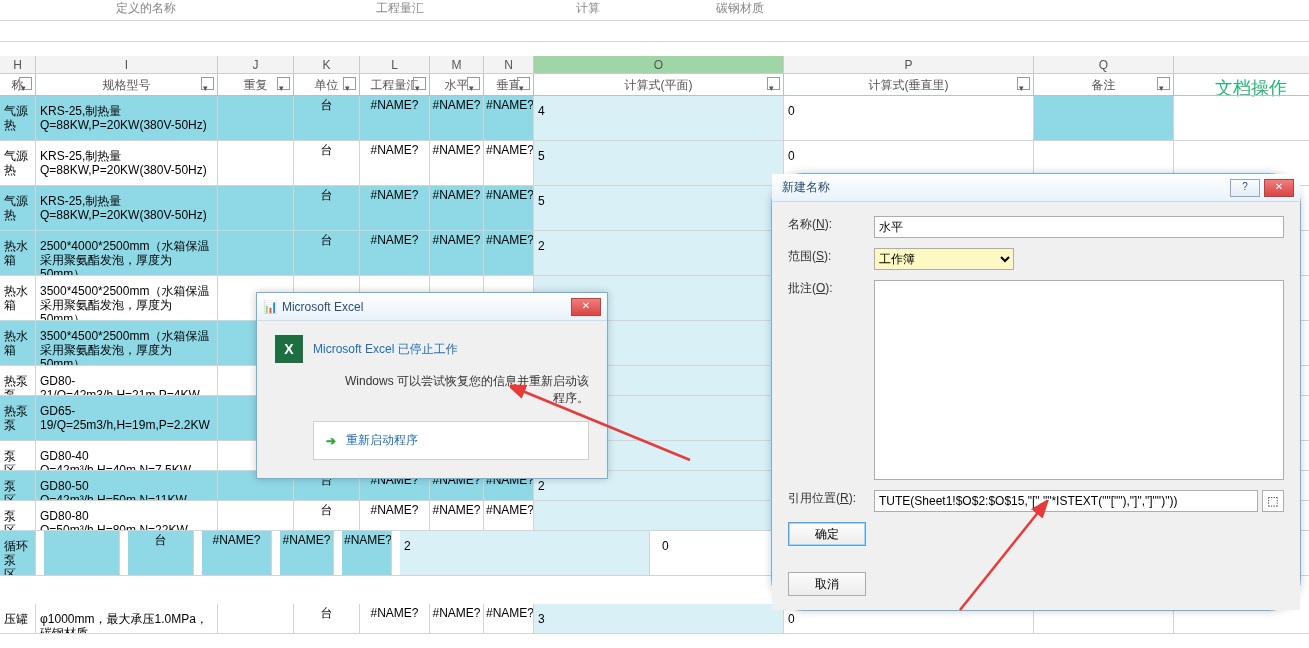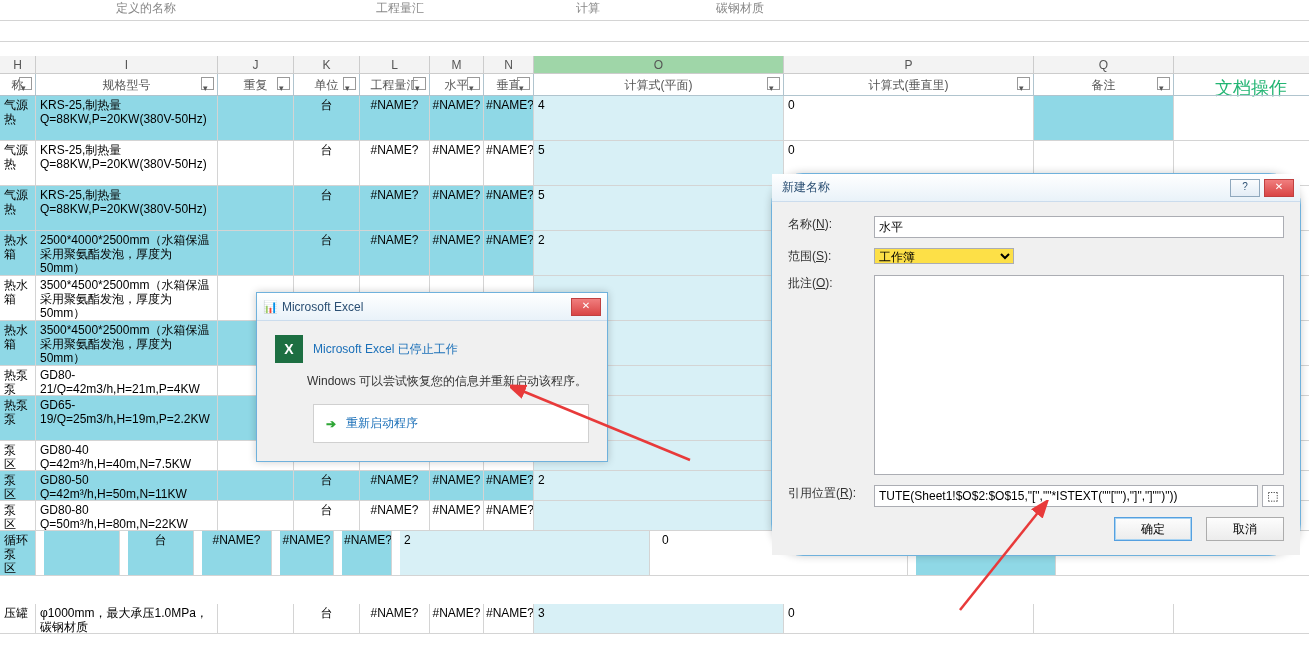--- a/index.html
+++ b/index.html
@@ -13,47 +13,47 @@
 .hdr{display:flex;border-bottom:1px solid #b0c4ce;height:22px;}
 .hdr div{border-right:1px solid #b0c4ce;color:#555;line-height:22px;text-align:center;position:relative;background:#fff;}
 .hdr .f{position:absolute;right:3px;top:3px;width:13px;height:13px;border:1px solid #999;}
 .hdr .f::after{content:"▾";font-size:9px;color:#555;position:absolute;top:-1px;left:1px;}
 .row{display:flex;border-bottom:1px solid #d4d4d4;}
 .row>div{border-right:1px solid #d4d4d4;line-height:14px;overflow:hidden;}
 .cH{width:36px;}.cI{width:182px;}.cJ{width:76px;}.cK{width:66px;}.cL{width:70px;}.cM{width:54px;}.cN{width:50px;}.cO{width:250px;}.cP{width:250px;}.cQ{width:140px;}
 .hi{background:#8fd8e6;}
 .sel{background:#d8f0f6;}
 .ctr{text-align:center;padding:2px;}
-.lt{text-align:left;padding:2px 4px;}
+.lt{text-align:left;padding:8px 4px;}
 .colh .cO{background:#9fd6a8;}
 .doc-op{position:absolute;top:76px;right:22px;color:#22b573;font-size:18px;}
 
 .dlg{position:absolute;border:1px solid #6fb1dc;background:#fff;box-shadow:0 0 8px rgba(0,0,0,.2);}
 .dlg-tb{height:28px;background:linear-gradient(#fff,#e9f2f9);border-bottom:1px solid #cbdced;display:flex;align-items:center;padding:0 6px;color:#2b4f73;}
 .dlg-tb .ttl{flex:1;padding-left:4px;}
 .winbtn{width:30px;height:18px;border:1px solid #8fa8bd;margin-left:4px;text-align:center;line-height:14px;font-size:10px;background:linear-gradient(#fafcfe,#e3edf6);}
 .closebtn{background:linear-gradient(#f07e7e,#d94545);border-color:#c04040;color:#fff;}
 .dlg-bd{background:#f0f0f0;}
 .dlg1{left:256px;top:292px;width:352px;}
 .dlg1 .dlg-bd{padding:14px 18px 18px;}
 .dlg1 .msg-ttl{color:#1a6fb8;font-size:15px;margin-bottom:10px;display:flex;align-items:center;gap:10px;}
 .dlg1 .xicon{width:28px;height:28px;background:#1d6f42;color:#fff;display:flex;align-items:center;justify-content:center;font-weight:bold;font-size:14px;}
-.dlg1 .msg-sub{color:#333;margin-bottom:14px;margin-left:32px;}
+.dlg1 .msg-sub{color:#333;margin-bottom:14px;margin-left:60px;text-align:right;}
 .dlg1 .act{margin-left:38px;border:1px solid #d0d0d0;background:#fff;padding:10px 12px;display:flex;align-items:center;gap:10px;color:#1a6fb8;}
 .dlg1 .arrw{color:#2ea636;font-weight:bold;}
 .dlg2{left:771px;top:173px;width:530px;border-radius:32px;}
 .dlg2 .dlg-bd{padding:14px 16px 14px;}
 .frm-row{display:flex;align-items:flex-start;margin-bottom:10px;}
 .frm-row label{width:86px;color:#333;}
 .frm-row input[type=text]{flex:1;height:22px;border:1px solid #abadb3;padding:0 4px;background:#fff;}
-.frm-row select{width:140px;height:16px;border:1px solid #abadb3;background:#fde047;}
+.frm-row select{width:140px;height:22px;border:1px solid #abadb3;background:#fef9c3;}
 .frm-row textarea{flex:1;height:200px;border:1px solid #abadb3;resize:none;background:#fff;}
 .ref-row input{flex:1;height:22px;border:1px solid #abadb3;padding:0 4px;}
 .ref-btn{width:22px;height:22px;border:1px solid #abadb3;margin-left:4px;background:#fff;display:flex;align-items:center;justify-content:center;}
-.dlg2 .btns{display:flex;justify-content:flex-end;gap:14px;margin-top:10px;}
+.dlg2 .btns{display:flex;justify-content:flex-end;gap:26px;margin-top:10px;flex-direction:column;}
 .dlg2 .btns button{width:78px;height:24px;border:1px solid #acacac;background:linear-gradient(#fdfdfd,#ececec);}
 .dlg2 .btns .ok{border-color:#55a0e0;box-shadow:0 0 0 1px #a8d3f2 inset;}
 .arrow-svg{position:absolute;pointer-events:none;}
 .u{text-decoration:underline;}
 </style>
 </head>
 <body>
 
 <div class="ribbon-grp">
   <span style="left:100px">定义的名称</span>

